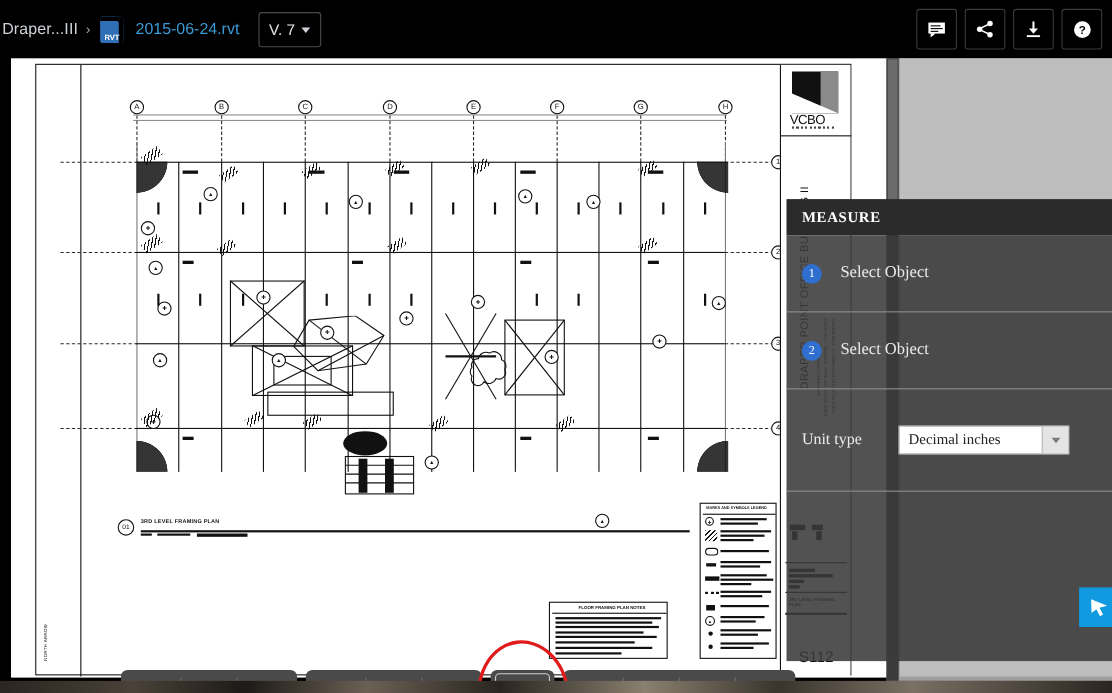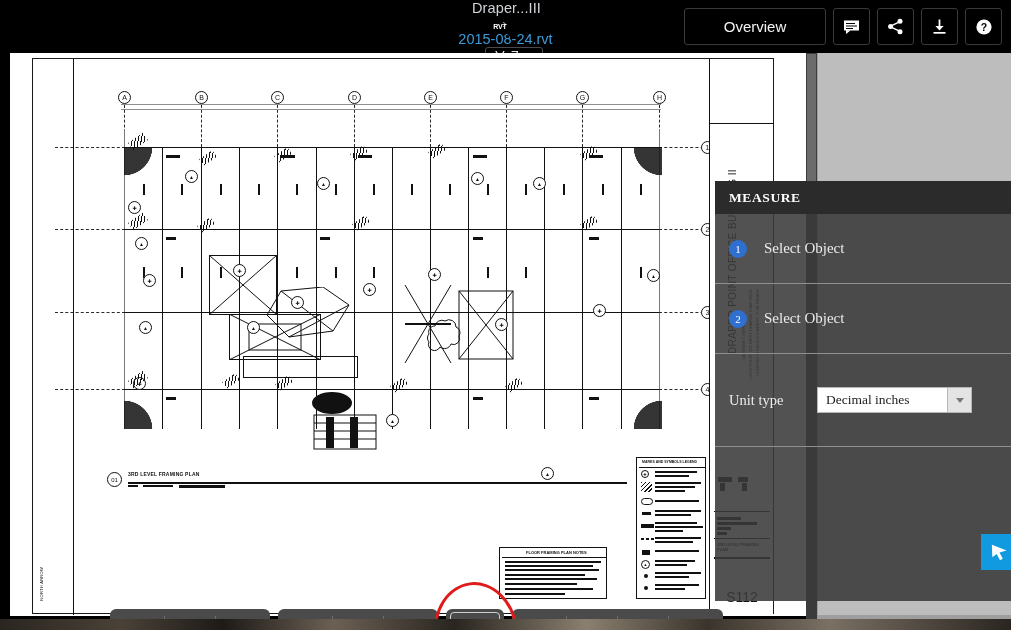--- a/index.html
+++ b/index.html
@@ -7,21 +7,21 @@
     width: 1011px; height: 630px;
     background: #000;
     font-family: "Liberation Sans", sans-serif;
     overflow: hidden;
   }
   #app { position: relative; width: 1011px; height: 630px; background: #000; }
 
   
   #header {
     position: absolute; left: 0; top: 0; width: 1011px; height: 53px;
-    background: #000; display: flex; align-items: center; flex-direction: column;
+    background: #000; display: flex; align-items: center;
   }
   .crumb {
     color: #cfd3d8; font-size: 14.5px; letter-spacing: .1px;
     padding-left: 2px; white-space: nowrap;
   }
   .crumb-sep { color: #9aa0a6; font-size: 13px; margin: 0 9px 0 7px; }
   .rvt-icon {
     width: 21px; height: 24px; background: #2f6fb5; border-radius: 2px;
     position: relative; display: inline-block; margin-right: 11px;
     box-shadow: inset -4px 4px 0 0 #000;
@@ -258,28 +258,27 @@
 <body>
 
 <div id="app">
 
   <div id="header">
     <span class="crumb">Draper...III</span>
     <span class="crumb-sep">›</span>
     <span class="rvt-icon">
       <span>RVT</span>
     </span>
-    <span class="filename">2015-08-24.rvt</span>
+    <span class="filename">2015-06-24.rvt</span>
     <div class="version-btn">
       <span>V. 7</span>
       <span class="chev"></span>
     </div>
 
     <div id="header-right">
-      <div class="overview-btn">Overview</div>
 
       <div class="icon-btn">
         <svg width="17" height="17" viewBox="0 0 17 17">
           <rect x="1" y="2.5" width="15" height="10" fill="#fff"></rect>
           <polygon points="3,12 3,16 7.5,12.5" fill="#fff"></polygon>
           <rect x="3" y="5" width="9" height="1" fill="#000"></rect>
           <rect x="3" y="7.5" width="11" height="1" fill="#000"></rect>
           <rect x="3" y="10" width="7" height="1" fill="#000"></rect>
         </svg>
       </div>
@@ -575,20 +574,25 @@
           <div class="blob" style="left:18px;top:106px;width:32px;height:2px"></div>
           <div class="blob" style="left:7px;top:116px;width:4px;height:4px;border-radius:50%"></div>
           <div class="blob" style="left:18px;top:114px;width:46px;height:2px"></div>
           <div class="blob" style="left:18px;top:118px;width:34px;height:2px"></div>
           <div class="blob" style="left:7px;top:128px;width:4px;height:4px;border-radius:50%"></div>
           <div class="blob" style="left:18px;top:126px;width:44px;height:2px"></div>
           <div class="blob" style="left:18px;top:130px;width:30px;height:2px"></div>
         </div>
 
         <div id="titleblock">
+          <div class="vcbo">
+            <div class="mark"></div>
+            <div class="word">VCBO</div>
+            <div class="sub"></div>
+          </div>
           <div class="ln hl" style="left:0;top:64px;width:64px"></div>
 
           <div class="vtext" style="left:17px;top:110px;font-size:10px;letter-spacing:.4px">DRAPER POINT OFFICE BUILDING II</div>
           <div class="vtext" style="left:31px;top:260px;font-size:4px">GARDNER COMPANY</div>
           <div class="vtext" style="left:38px;top:230px;font-size:4px">13402 SOUTH 200 WEST, DRAPER, UTAH 84020</div>
           <div class="vtext" style="left:45px;top:230px;font-size:4px">CONSTRUCTION DOCUMENTS - FOR PERMIT</div>
 
           <div class="blob" style="left:8px;top:418px;width:14px;height:5px"></div>
           <div class="blob" style="left:28px;top:418px;width:10px;height:5px"></div>
           <div class="blob" style="left:10px;top:424px;width:5px;height:8px"></div>

